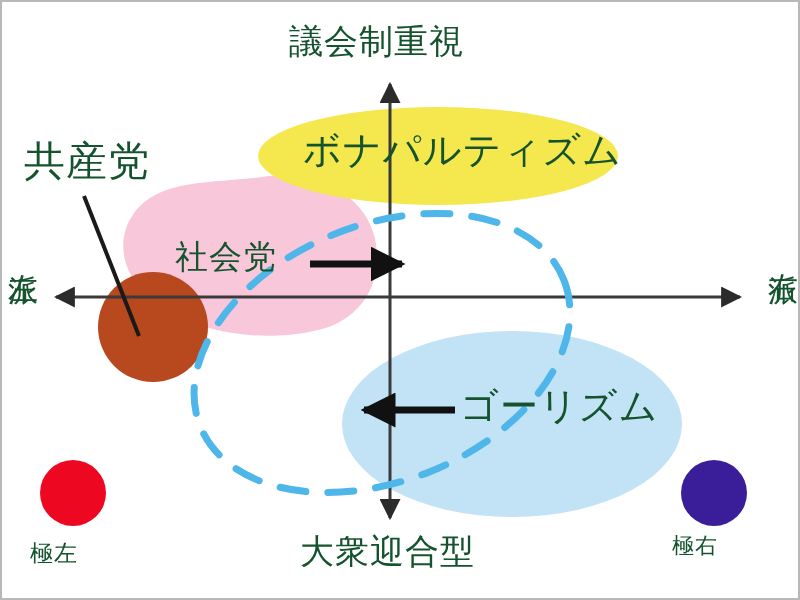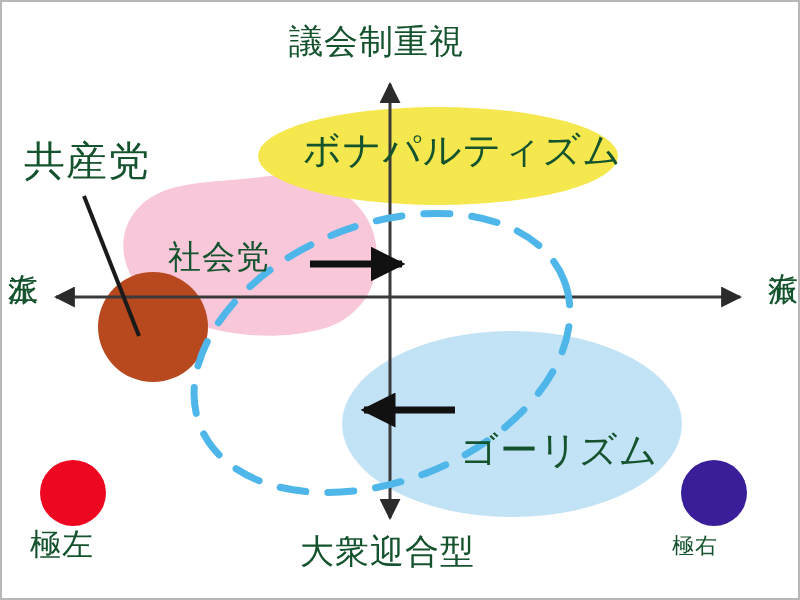--- a/index.html
+++ b/index.html
@@ -36,24 +36,24 @@
     white-space: nowrap;
     line-height: 1;
     font-family: "DejaVu Sans", "Liberation Sans", sans-serif;
   }
   .lbl-axis-top   { font-size: 34px; left: 289px; top: 24px; letter-spacing: 1px; }
   .lbl-axis-bottom{ font-size: 34px; left: 300px; top: 534px; letter-spacing: 1px; }
   .lbl-axis-left  { font-size: 30px; left: 8px;  top: 250px; writing-mode: vertical-rl; text-orientation: upright; letter-spacing: 1px; }
   .lbl-axis-right { font-size: 30px; left: 768px; top: 250px; writing-mode: vertical-rl; text-orientation: upright; letter-spacing: 1px; }
   .lbl-communist  { font-size: 41px; left: 24px; top: 141px; letter-spacing: 1px; }
   .lbl-orleanist  { font-size: 38px; left: 303px; top: 131px; letter-spacing: 1px; }
-  .lbl-socialist  { font-size: 33px; left: 168px; top: 240px; letter-spacing: 1px; }
+  .lbl-socialist  { font-size: 33px; left: 175px; top: 240px; letter-spacing: 1px; }
   .lbl-bonapartism{ font-size: 34px; left: 219px; top: 330px; letter-spacing: 1px; }
-  .lbl-gaullism   { font-size: 38px; left: 460px; top: 387px; letter-spacing: 1px; margin-top: 44px; }
-  .lbl-farleft    { font-size: 31px; left: 30px; top: 529px; letter-spacing: 1px; }
+  .lbl-gaullism   { font-size: 38px; left: 460px; top: 387px; letter-spacing: 1px; }
+  .lbl-farleft    { font-size: 23px; left: 30px; top: 542px; letter-spacing: 1px; }
   .lbl-farright   { font-size: 22px; left: 672px; top: 535px; letter-spacing: 1px; }
   .txt-layer { position: absolute; left:0; top:0; width:800px; height:600px; z-index: 30; }
   .blob-layer { z-index: 5; }
   .axis-layer { z-index: 10; }
   .mark-layer { z-index: 20; }
 </style>
 </head>
 <body>
 
 <div id="root">

